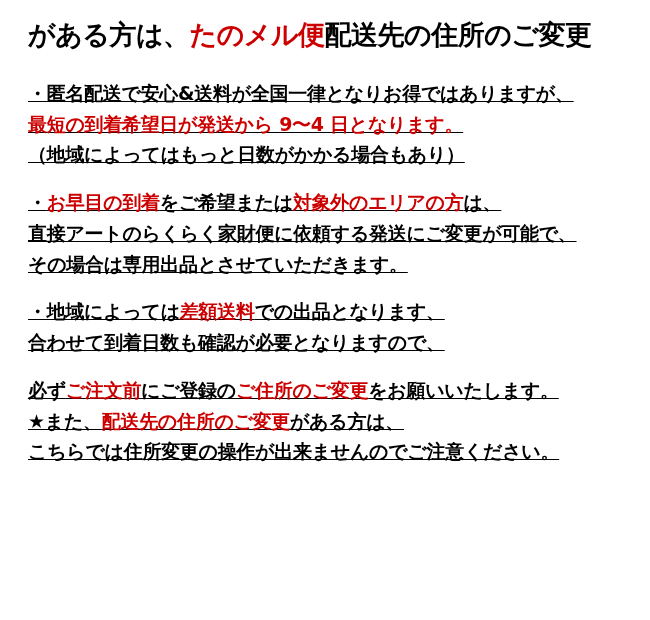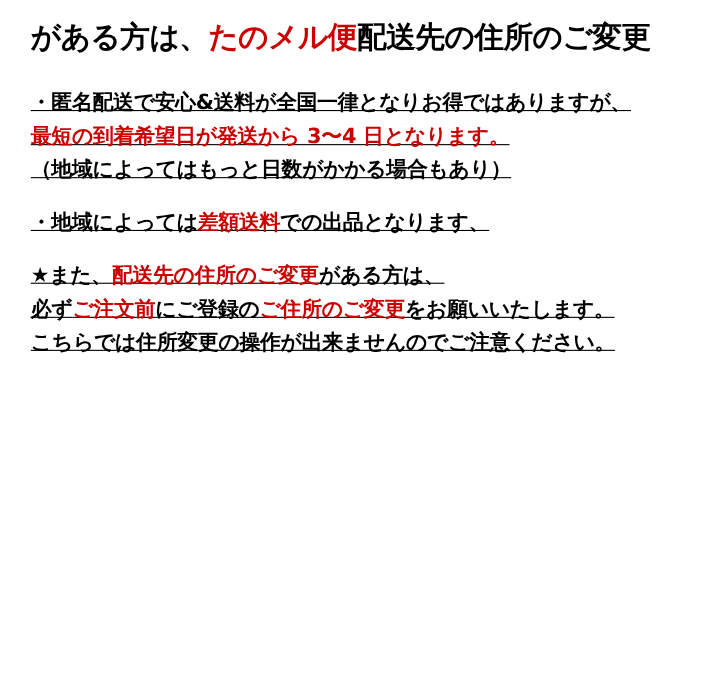--- a/index.html
+++ b/index.html
@@ -53,26 +53,32 @@
 
 <div class="page">
 
   <div class="title">
     <span>がある方は、</span><span class="red">たのメル便</span><span>配送先の住所のご変更</span>
   </div>
 
   <div id="body-sections">
       <div class="block">
         <div class="line"><span>・匿名配送で安心&amp;送料が全国一律となりお得ではありますが、</span></div>
-        <div class="line"><span class="red">最短の到着希望日が発送から 3〜4 日となります。</span></div>
+        <div class="line"><span class="red">最短の到着希望日が発送から 9〜4 日となります。</span></div>
         <div class="line"><span>（地域によってはもっと日数がかかる場合もあり）</span></div>
       </div>
       <div class="block">
+        <div class="line"><span>・</span><span class="red">お早目の到着</span><span>をご希望または</span><span class="red">対象外のエリアの方</span><span>は、</span></div>
+        <div class="line"><span>直接アートのらくらく家財便に依頼する発送にご変更が可能で、</span></div>
+        <div class="line"><span>その場合は専用出品とさせていただきます。</span></div>
+      </div>
+      <div class="block">
         <div class="line"><span>・地域によっては</span><span class="red">差額送料</span><span>での出品となります、</span></div>
+        <div class="line"><span>合わせて到着日数も確認が必要となりますので、</span></div>
       </div>
       <div class="block last">
+        <div class="line"><span>必ず</span><span class="red">ご注文前</span><span>にご登録の</span><span class="red">ご住所のご変更</span><span>をお願いいたします。</span></div>
         <div class="line"><span>★また、</span><span class="red">配送先の住所のご変更</span><span>がある方は、</span></div>
-        <div class="line"><span>必ず</span><span class="red">ご注文前</span><span>にご登録の</span><span class="red">ご住所のご変更</span><span>をお願いいたします。</span></div>
         <div class="line"><span>こちらでは住所変更の操作が出来ませんのでご注意ください。</span></div>
       </div>
     </div>
 
 </div>
 
 </body></html>

